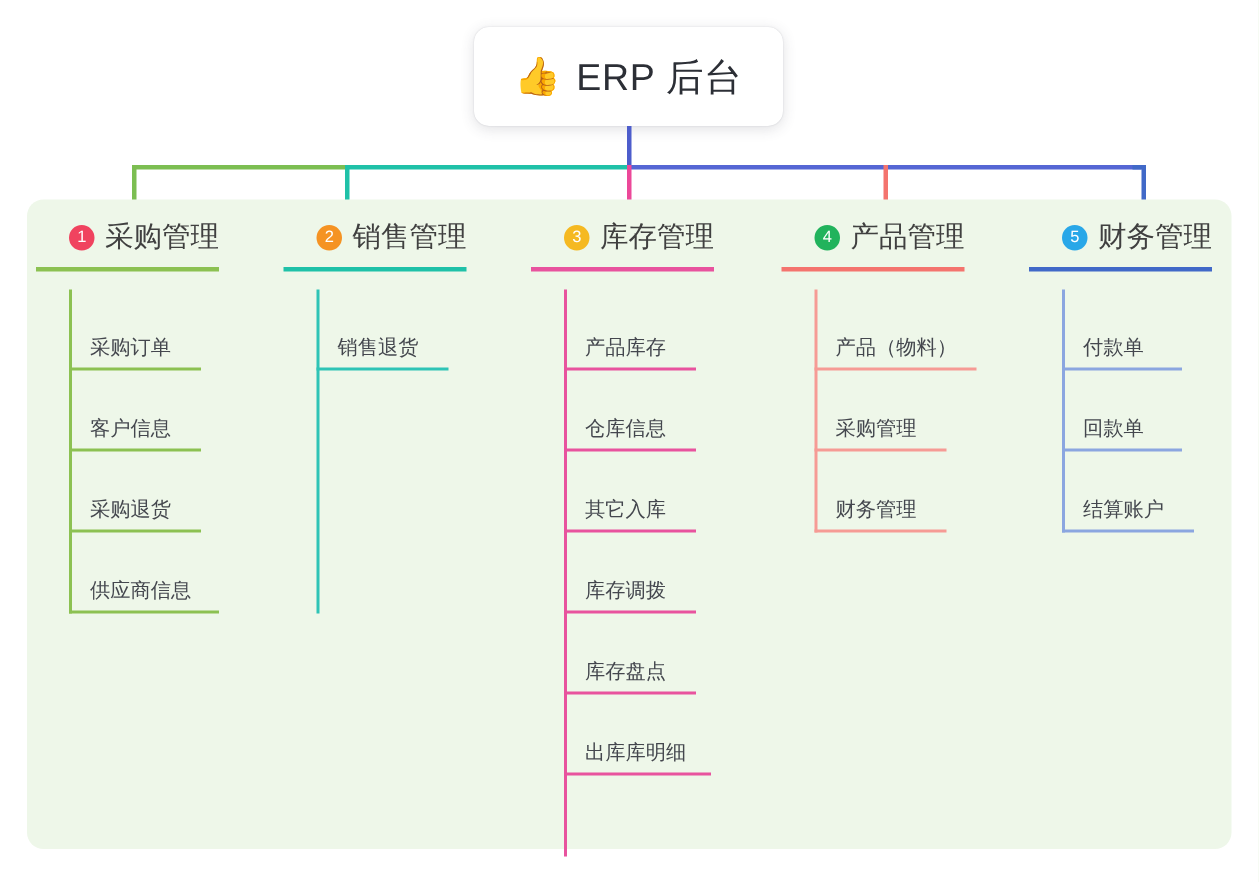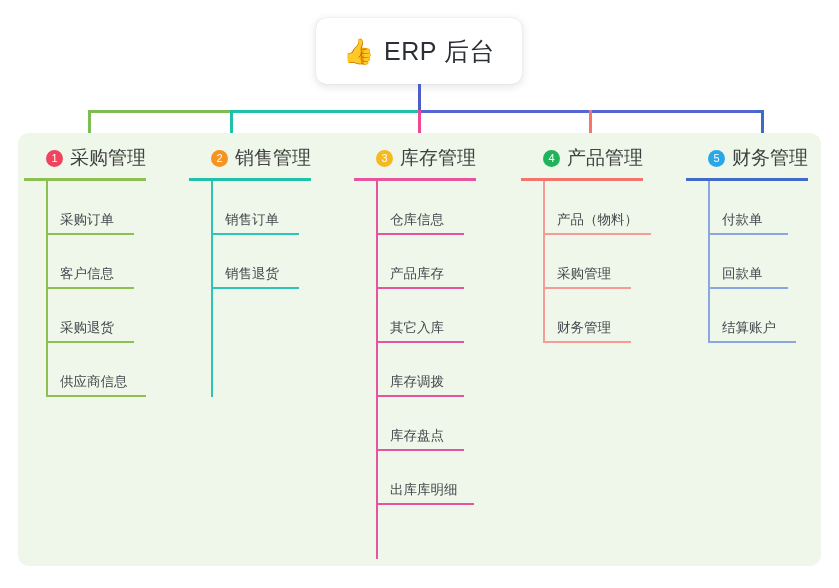--- a/index.html
+++ b/index.html
@@ -95,21 +95,21 @@
     white-space: nowrap;
   }
   .col-underline {
     height: 3px;
     margin-top: 8px;
   }
 
   
   .leaf-wrap {
     position: relative;
-    margin-top: 0;
+    margin-top: 12px;
     padding-left: 22px;
   }
   .leaf-rail {
     position: absolute;
     left: 22px;
     top: 0;
     width: 2px;
   }
   .leaf {
     position: relative;
@@ -186,44 +186,40 @@
 
   <div class="column" style="left:189px;">
     <div class="col-head">
       <span class="badge" style="background:#f59323;">2</span>
       <span class="col-title">销售管理</span>
     </div>
     <div class="col-underline" style="width:122px; background:#1fc1a8;"></div>
     <div class="leaf-wrap">
       <div class="leaf-rail" style="height:216px; background:#2ec4b6;"></div>
       <div class="leaf">
-        <span class="leaf-text">销售订单</span>
-        <span class="leaf-underline" style="width:88px; background:#2ec4b6;"></span>
-      </div>
-      <div class="leaf">
         <span class="leaf-text">销售退货</span>
         <span class="leaf-underline" style="width:88px; background:#2ec4b6;"></span>
       </div>
     </div>
   </div>
 
   <div class="column" style="left:354px;">
     <div class="col-head">
       <span class="badge" style="background:#f5b921;">3</span>
       <span class="col-title">库存管理</span>
     </div>
     <div class="col-underline" style="width:122px; background:#e8539e;"></div>
     <div class="leaf-wrap">
       <div class="leaf-rail" style="height:378px; background:#e8539e;"></div>
       <div class="leaf">
+        <span class="leaf-text">产品库存</span>
+        <span class="leaf-underline" style="width:88px; background:#e8539e;"></span>
+      </div>
+      <div class="leaf">
         <span class="leaf-text">仓库信息</span>
-        <span class="leaf-underline" style="width:88px; background:#e8539e;"></span>
-      </div>
-      <div class="leaf">
-        <span class="leaf-text">产品库存</span>
         <span class="leaf-underline" style="width:88px; background:#e8539e;"></span>
       </div>
       <div class="leaf">
         <span class="leaf-text">其它入库</span>
         <span class="leaf-underline" style="width:88px; background:#e8539e;"></span>
       </div>
       <div class="leaf">
         <span class="leaf-text">库存调拨</span>
         <span class="leaf-underline" style="width:88px; background:#e8539e;"></span>
       </div>

